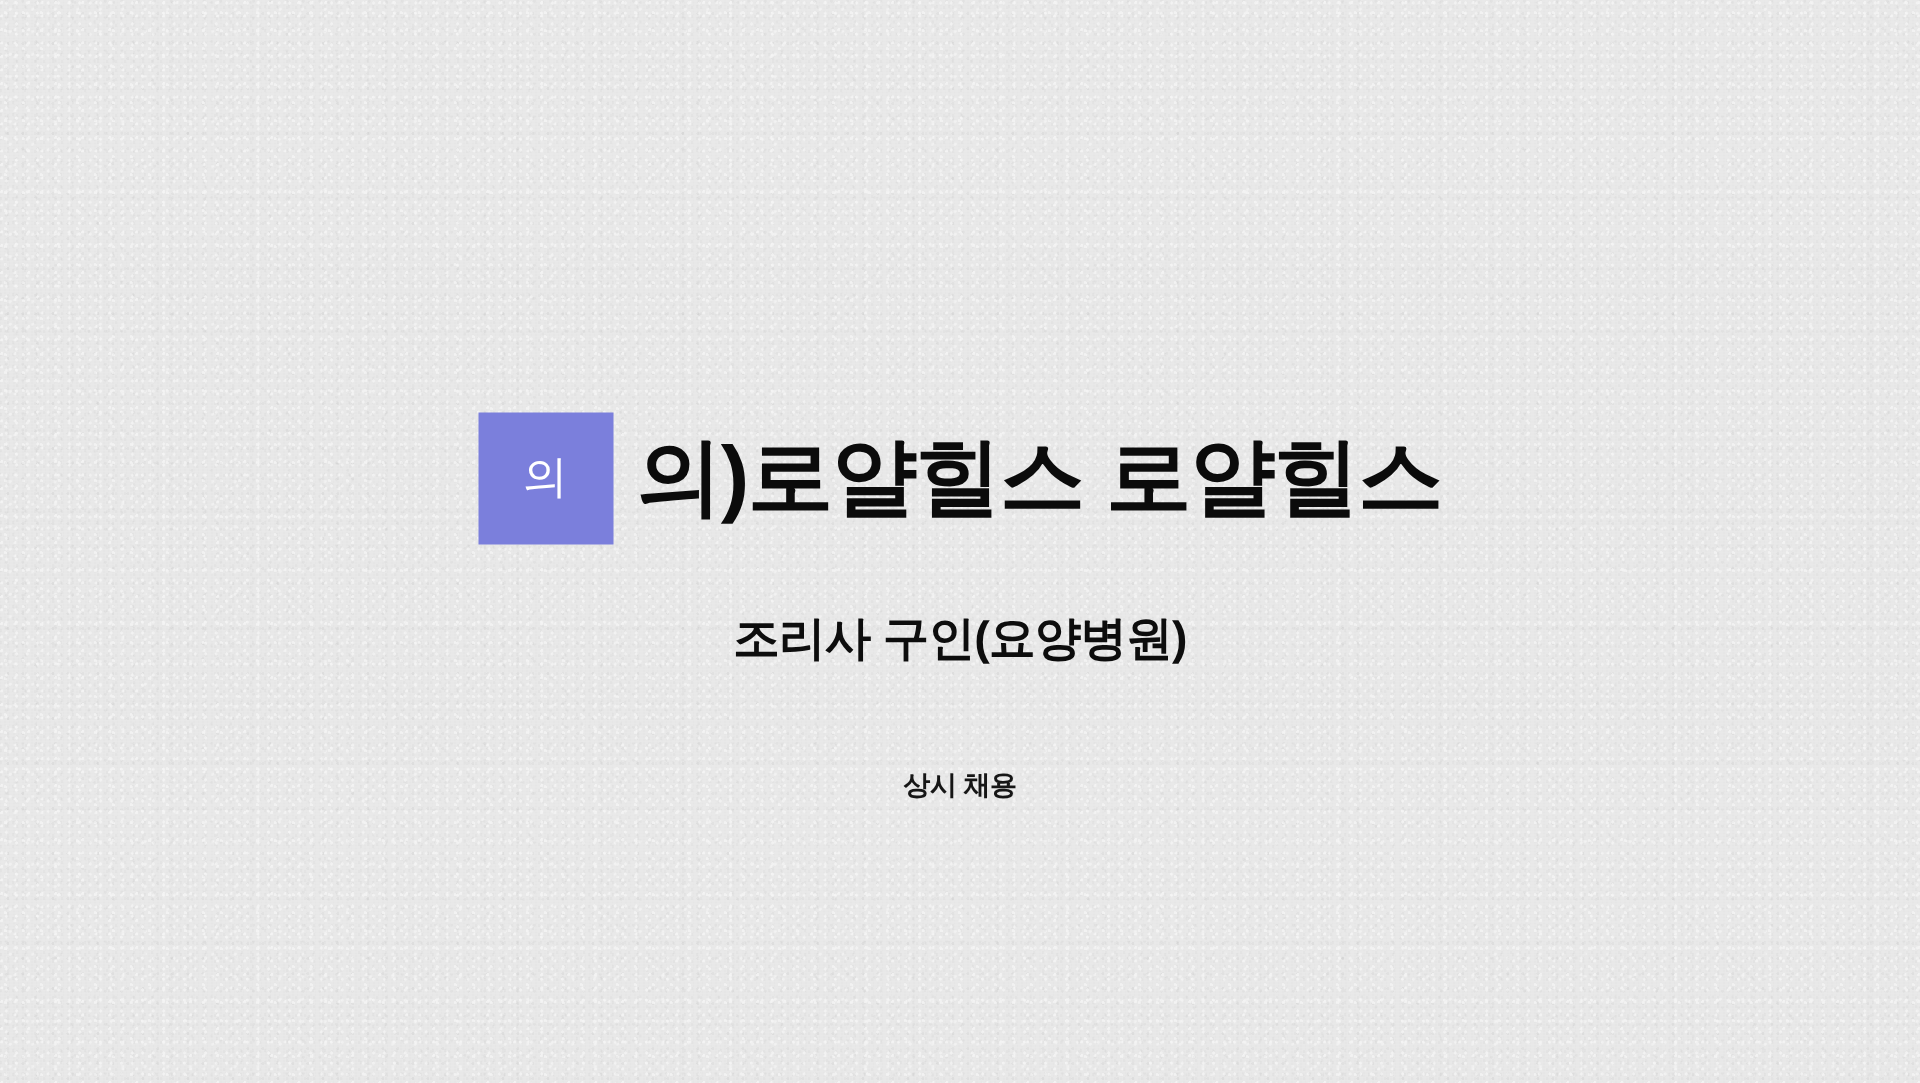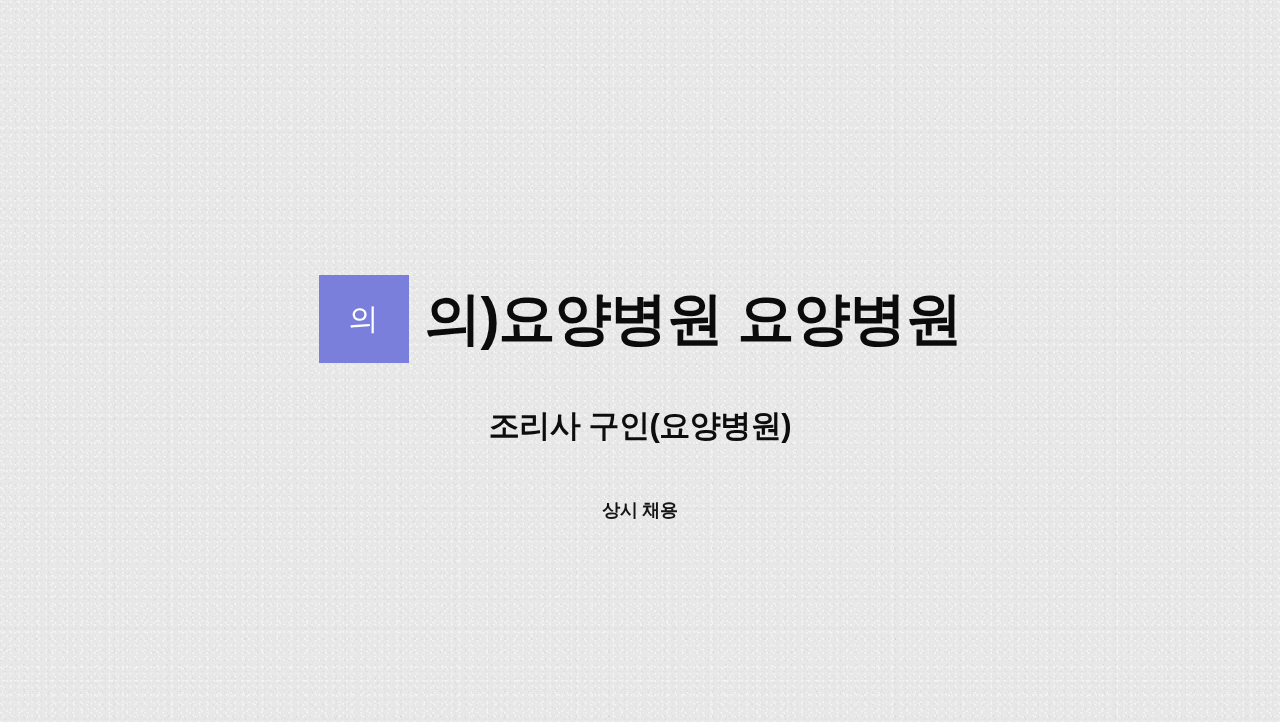--- a/index.html
+++ b/index.html
@@ -112,21 +112,21 @@
     font-weight: 700;
     color: #0d0d0d;
     line-height: 1.2;
     white-space: nowrap;
     letter-spacing: -0.5px;
     text-align: center;
   }
 
   
   .recruit-type {
-    margin-top: 30px;
+    margin-top: 43px;
     font-size: 18px;
     font-weight: 700;
     color: #161616;
     line-height: 1.2;
     white-space: nowrap;
     letter-spacing: -0.3px;
     text-align: center;
   }
 </style>
 </head>
@@ -136,21 +136,21 @@
 
   <div class="noise-layer"></div>
   <div class="noise-layer-2"></div>
 
   <div class="content">
 
     <div class="company-row">
       <div class="company-logo">
         <span class="company-logo-text">의</span>
       </div>
-      <h1 class="company-name">의)요양병원 요양병원</h1>
+      <h1 class="company-name">의)로얄힐스 로얄힐스</h1>
     </div>
 
     <h2 class="job-title">조리사 구인(요양병원)</h2>
 
     <div class="recruit-type">상시 채용</div>
 
   </div>
 </div>
 
 </body></html>

